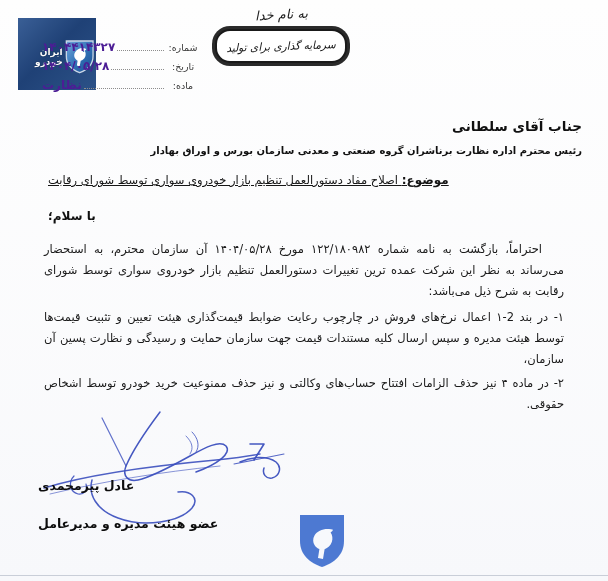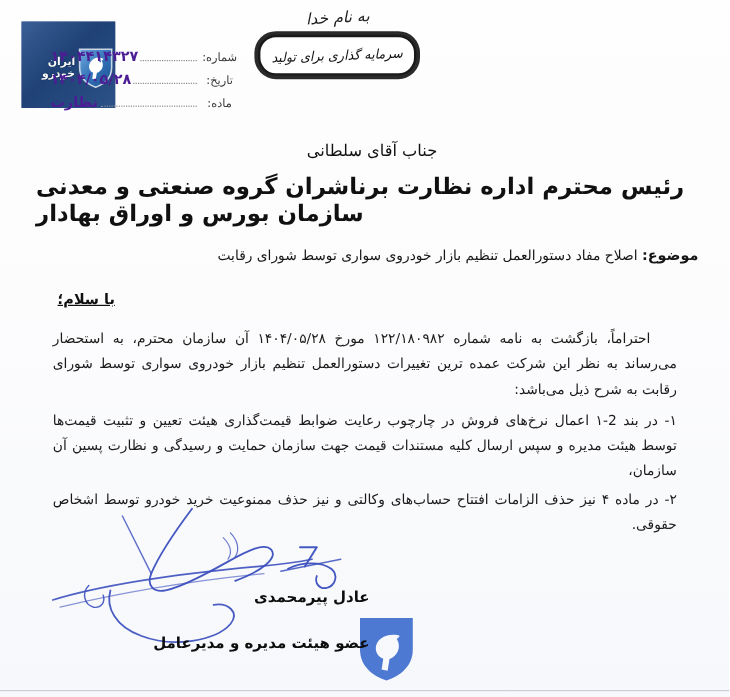--- a/index.html
+++ b/index.html
@@ -161,54 +161,54 @@
   
   .body-wrap {
     position: absolute;
     top: 118px;
     left: 26px;
     right: 26px;
     z-index: 6;
   }
 
   .addressee {
-    text-align: center;
+    text-align: right;
     font-size: 13.5px;
-    font-weight: normal;
+    font-weight: bold;
     color: #101010;
     margin: 0 0 11px 12px;
     letter-spacing: 0.1px;
   }
   .addressee-title {
-    text-align: left;
-    font-size: 19px;
+    text-align: right;
+    font-size: 10px;
     font-weight: bold;
     color: #101010;
     margin: 0 0 17px 4px;
     letter-spacing: 0.1px;
   }
 
   .subject {
-    text-align: right;
+    text-align: left;
     font-size: 11.5px;
     color: #151515;
     margin: 0 0 22px 22px;
+    text-decoration: underline;
   }
   .subject-key {
     font-weight: bold;
     font-size: 12px;
   }
 
   .greeting {
     text-align: left;
     font-size: 12px;
     font-weight: bold;
     color: #101010;
     margin: 16px 0 16px 22px;
-    text-decoration: underline;
   }
 
   .para {
     font-size: 11.5px;
     line-height: 21px;
     color: #1a1a1a;
     text-align: justify;
     margin: 0 18px 5px 18px;
     text-indent: 22px;
   }
@@ -217,25 +217,25 @@
     font-size: 11.5px;
     line-height: 21px;
     color: #1a1a1a;
     text-align: justify;
     margin: 0 18px 3px 18px;
   }
 
   
   .signature-zone {
     position: absolute;
-    top: 436px;
+    top: 424px;
     right: 300px;
     width: 270px;
     z-index: 7;
-    text-align: right;
+    text-align: left;
   }
   .sig-ink {
     position: absolute;
     top: -14px;
     right: -12px;
     width: 280px;
     height: 118px;
     z-index: 8;
     pointer-events: none;
   }

